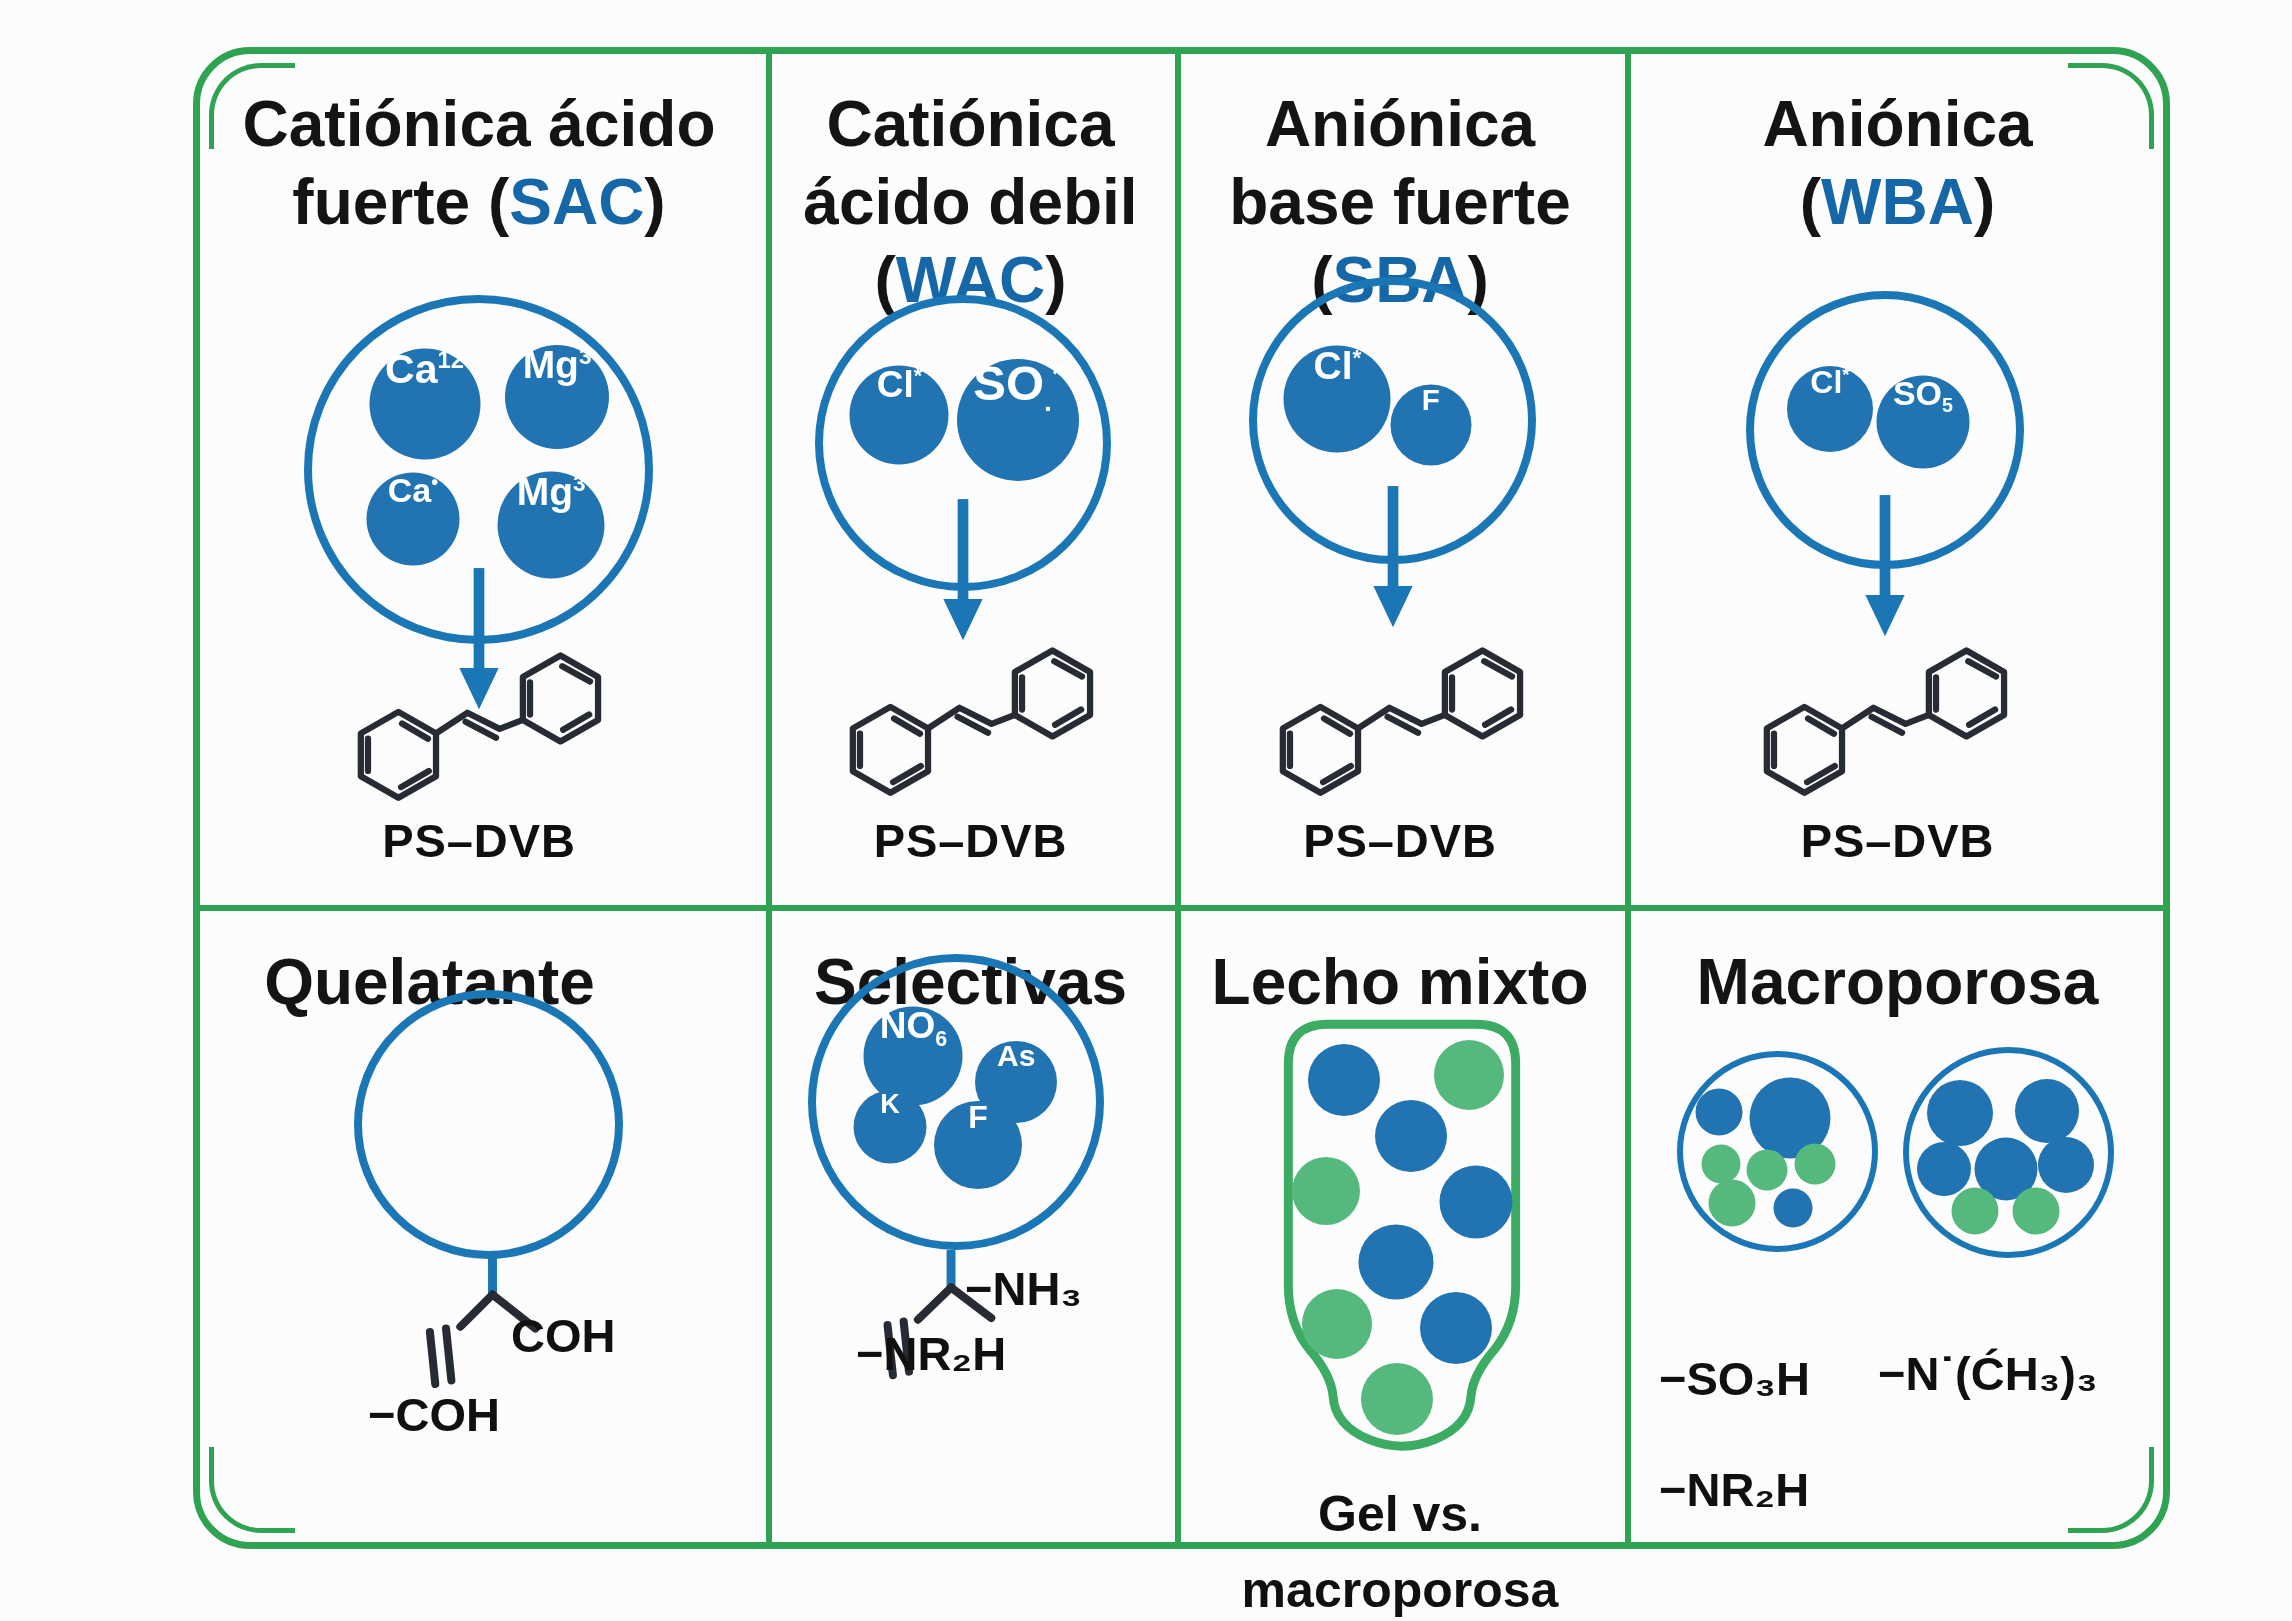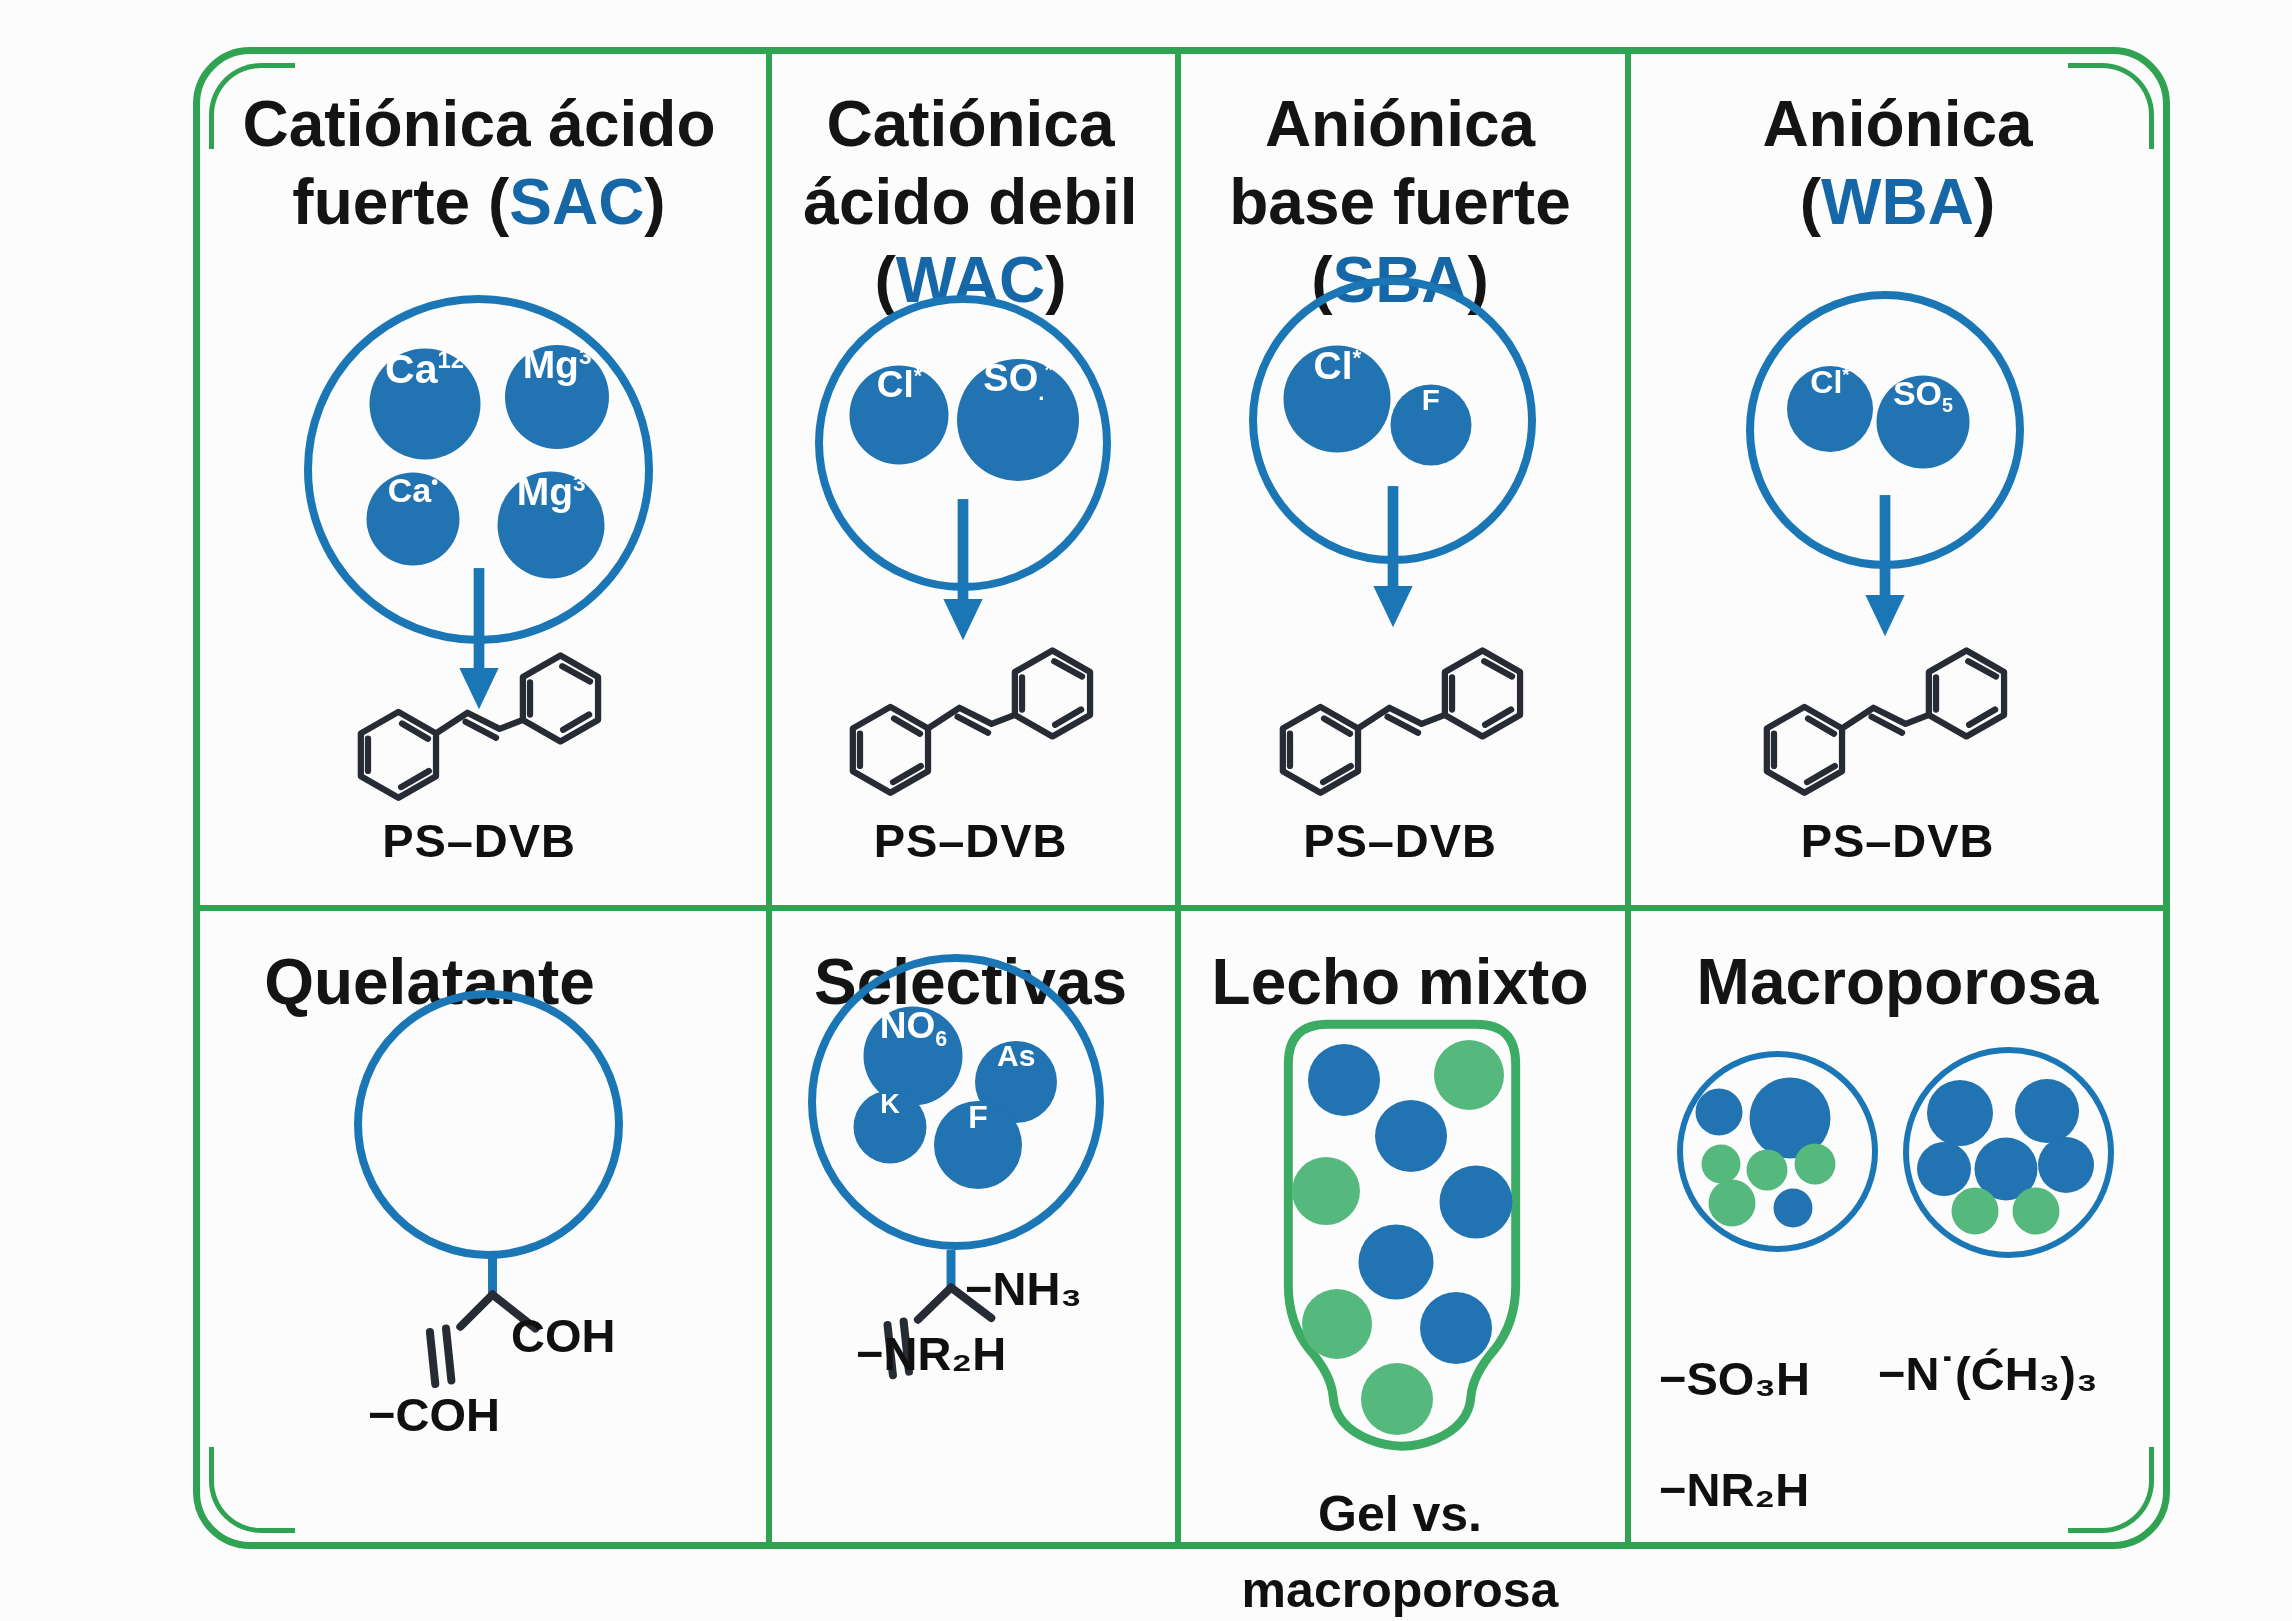--- a/index.html
+++ b/index.html
@@ -117,21 +117,21 @@
   <section class="panel" style="left:766px;top:47px;width:409px;height:857px;">
     <h2 class="ptitle">
       <span class="tline">Catiónica</span>
       <span class="tline">ácido debil</span>
       <span class="tline"><span>(</span><span class="abbr">WAC</span><span>)</span></span>
     </h2>
     <div class="ring" style="left:49px;top:248px;width:296px;height:296px;">
         <div class="ion" style="left: 27.3%; top: 40%; height: 99px; width: 99px; font-size: 37px;">
           <span><span>Cl</span><sup>*</sup></span>
         </div>
-        <div class="ion" style="left: 69.7%; top: 41.8%; height: 122px; width: 122px; font-size: 38px;">
+        <div class="ion" style="left: 69.7%; top: 41.8%; height: 122px; width: 122px; font-size: 49px;">
           <span><span>SO</span><sub>.</sub><sup>*</sup></span>
         </div>
       </div>
     <svg class="arrow-svg" style="left:172px;top:452px;" width="50" height="143" viewBox="0 0 56 160">
       <rect x="22" y="0" width="12" height="118" fill="var(--blue)"></rect>
       <polygon points="6,112 50,112 28,158" fill="var(--blue)"></polygon>
     </svg>
     <svg class="stilbene-svg" style="left:57px;top:582px;" width="296" height="188" viewBox="0 0 330 210">
       <g fill="none" stroke="var(--struct)" stroke-width="7" stroke-linecap="round" stroke-linejoin="round">
         <path d="M75,87 L33,111 L33,159 L75,183 L117,159 L117,111 Z"></path>

